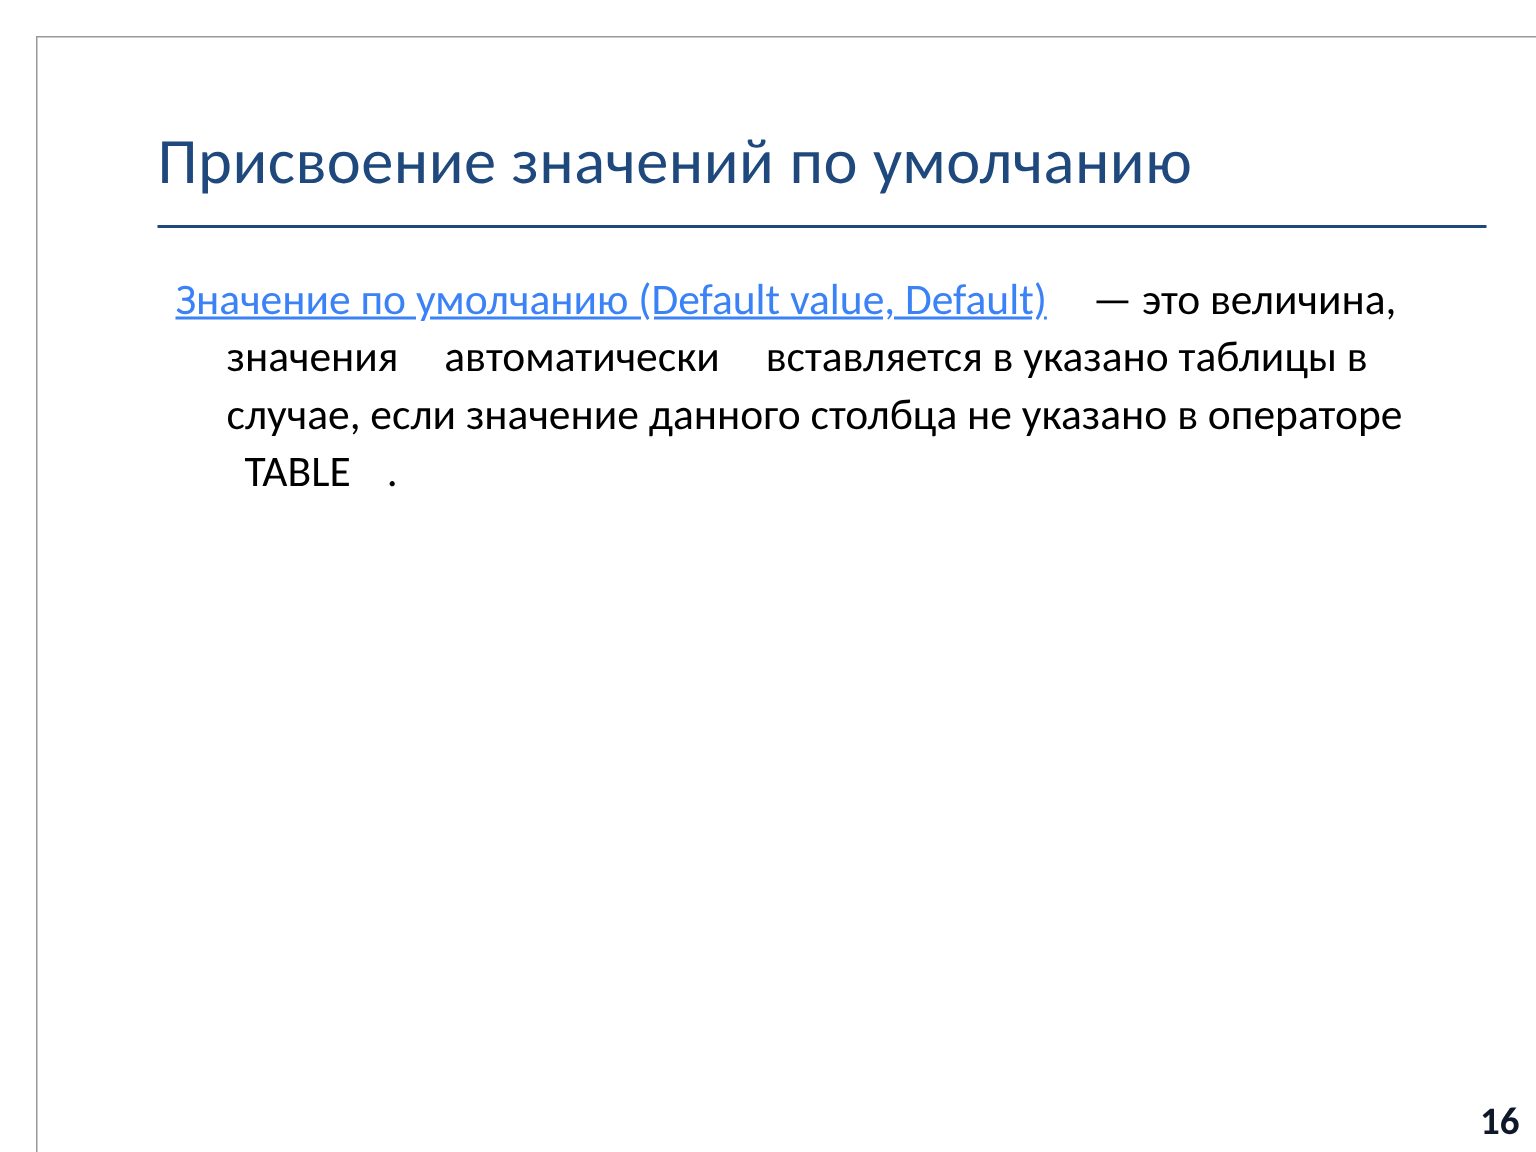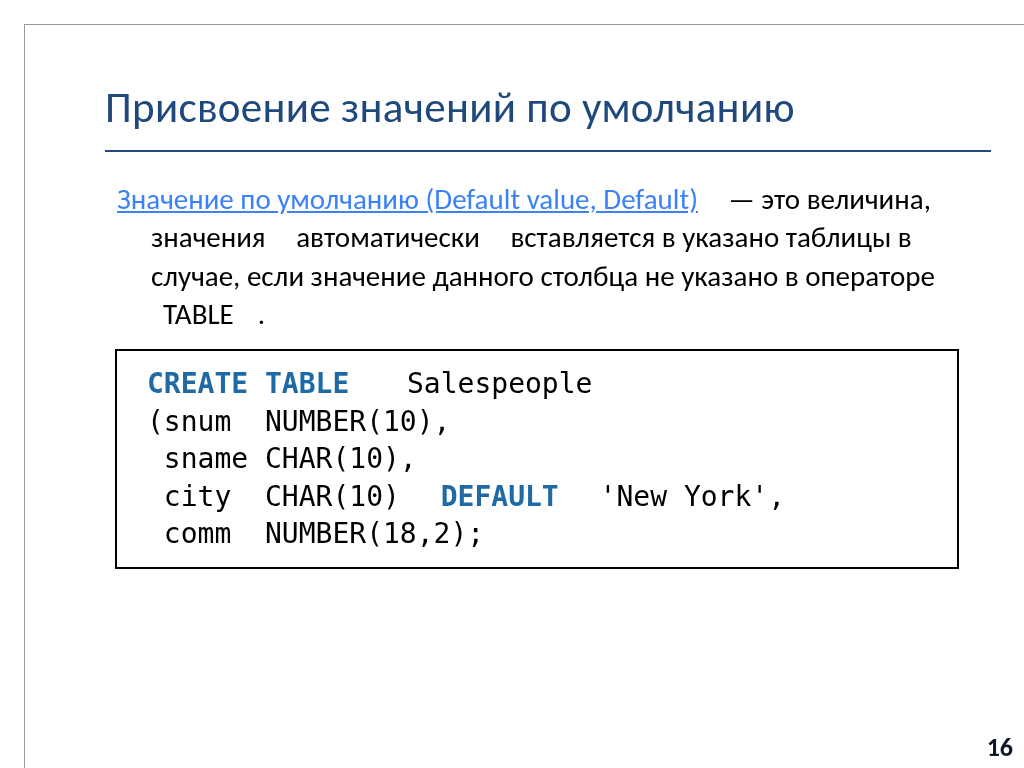--- a/index.html
+++ b/index.html
@@ -71,21 +71,16 @@
 <div class="slide">
 
   <div class="title">Присвоение значений по умолчанию</div>
   <div class="divider"></div>
 
   <p class="body-text">
     <span class="link">Значение по умолчанию (Default value, Default)</span><span> — это величина, значения </span><span class="bold">автоматически</span><span> вставляется в указано таблицы в случае, если значение данного столбца не указано в операторе </span><span class="bold">TABLE</span><span>.</span>
   </p>
 
 
-  <div class="codebox"><span class="sql-kw">CREATE TABLE</span><span>  Salespeople</span>
-<span>(snum  NUMBER(10),</span>
-<span> sname CHAR(10),</span>
-<span> city  CHAR(10) </span><span class="sql-kw">DEFAULT</span><span> 'New York',</span>
-<span> comm  NUMBER(18,2);</span></div>
 
 </div>
 
 <div class="page-num">16</div>
 
 </body></html>

